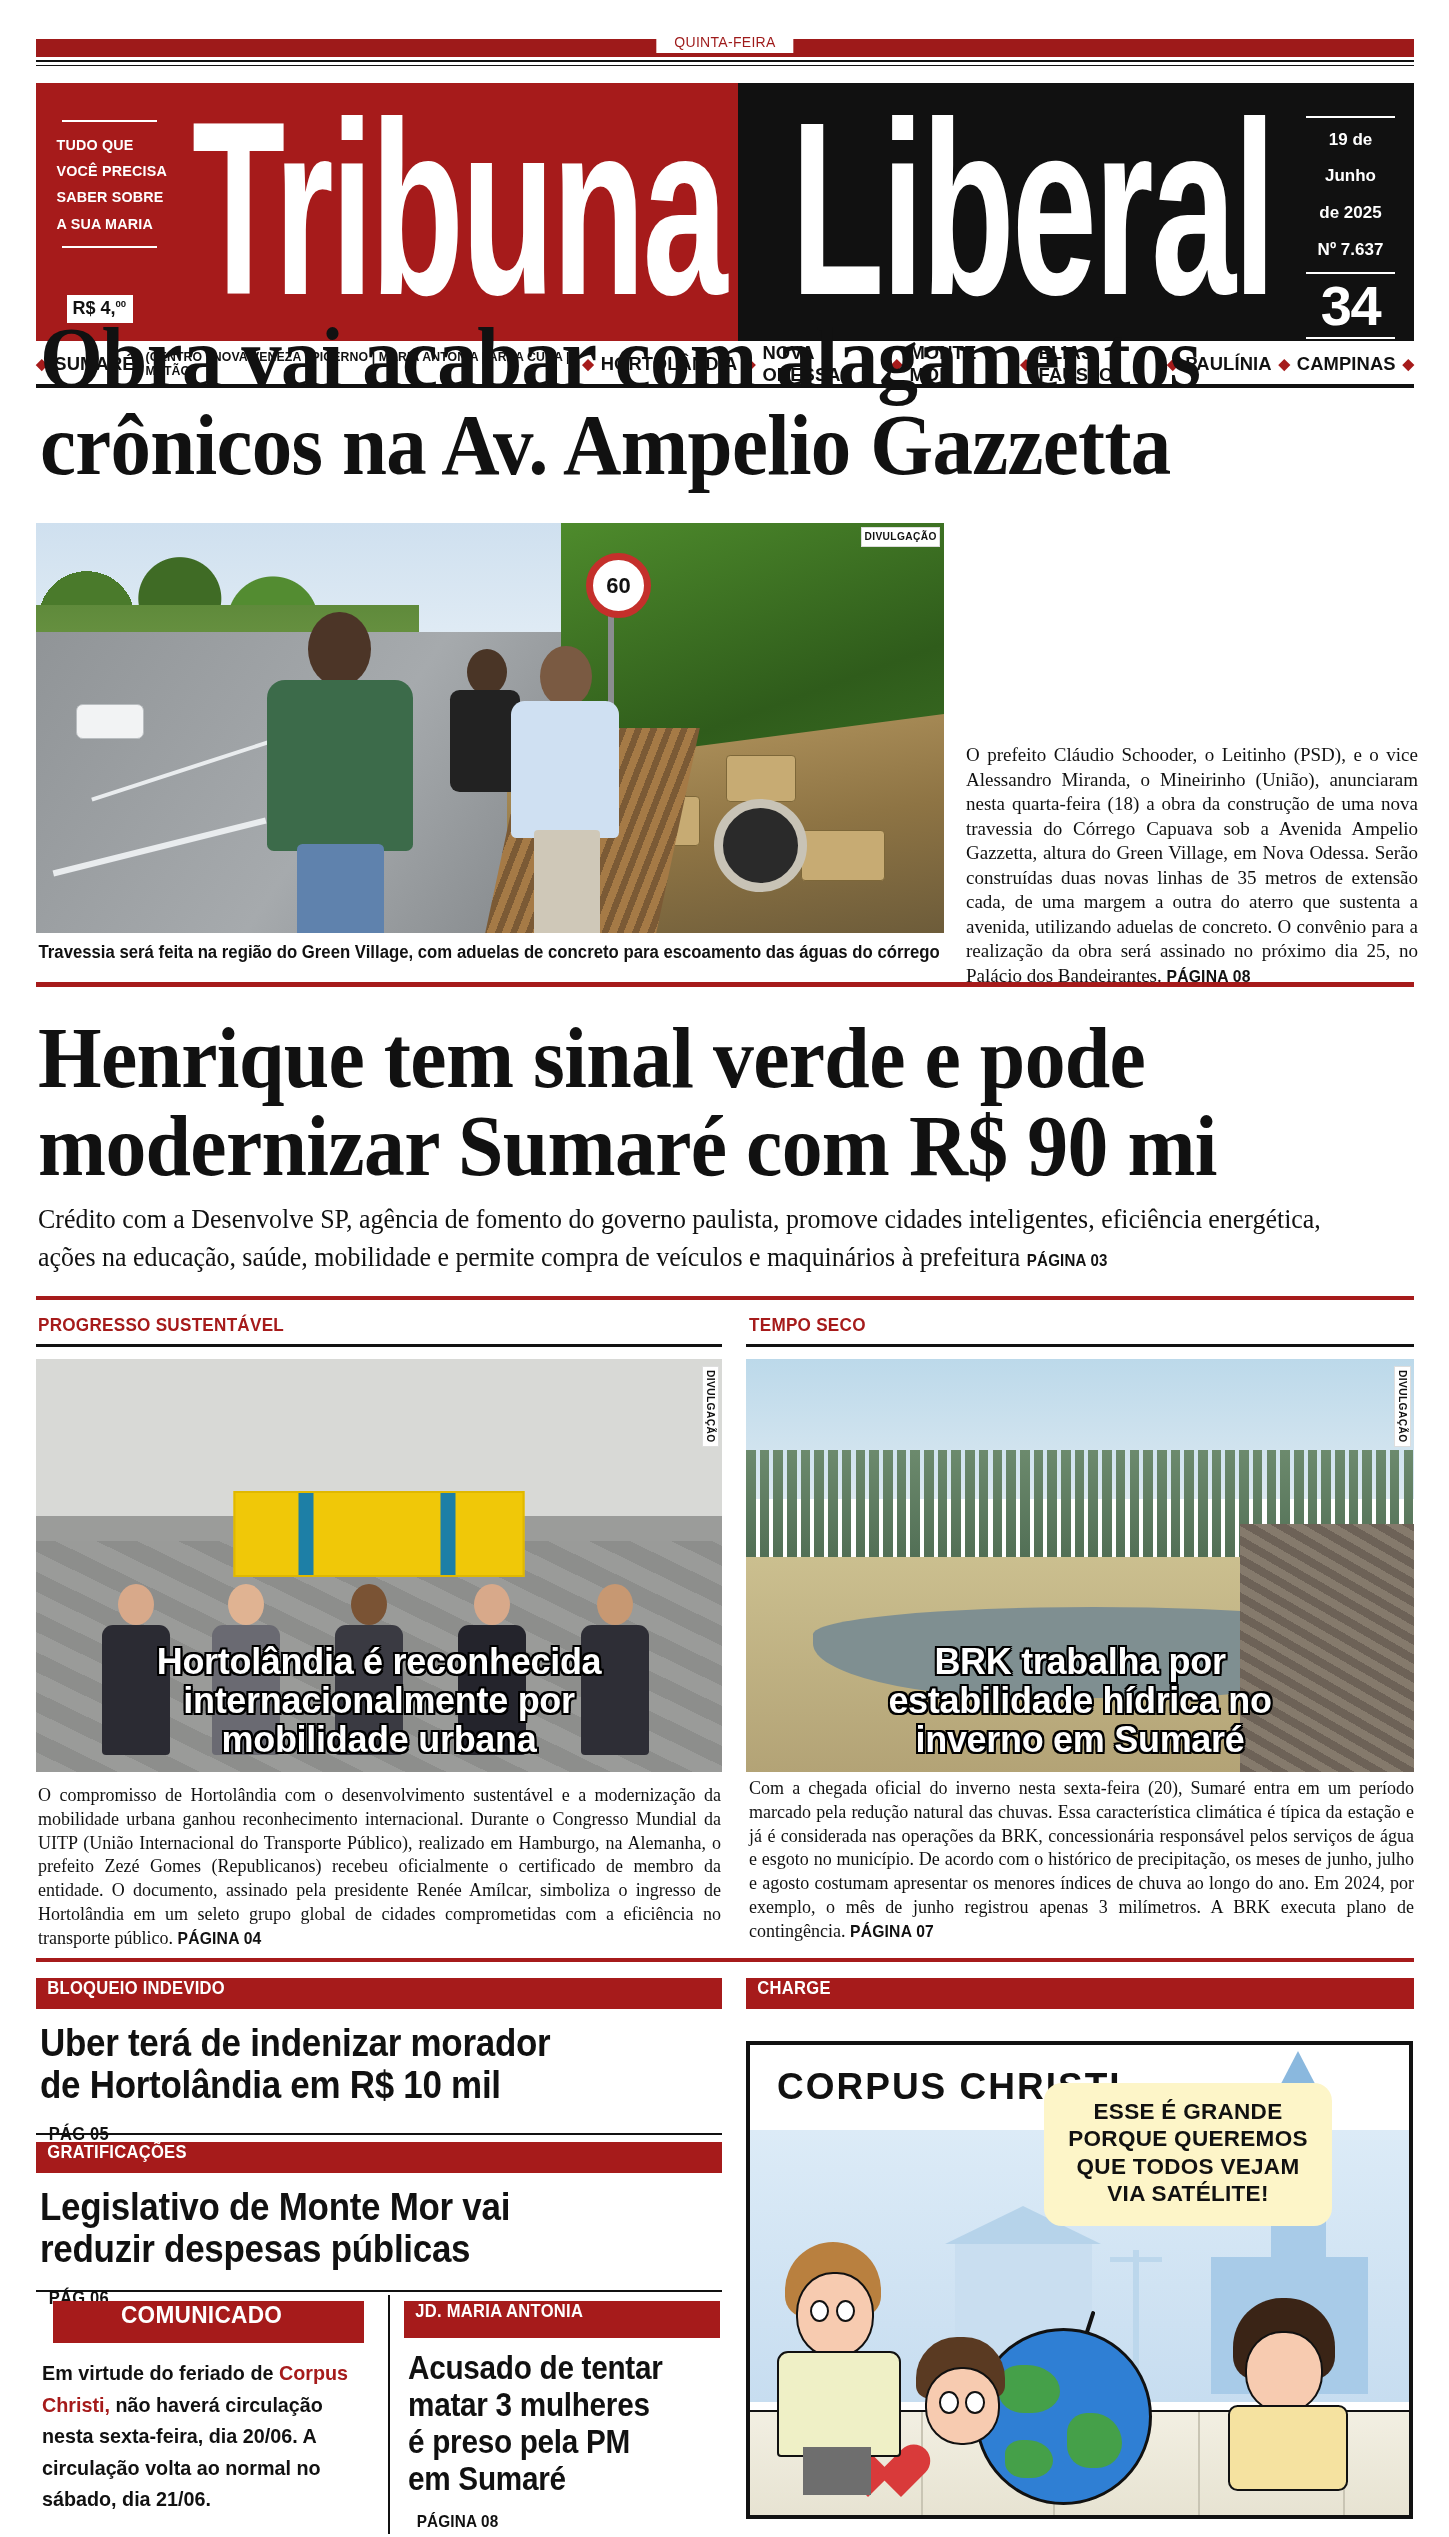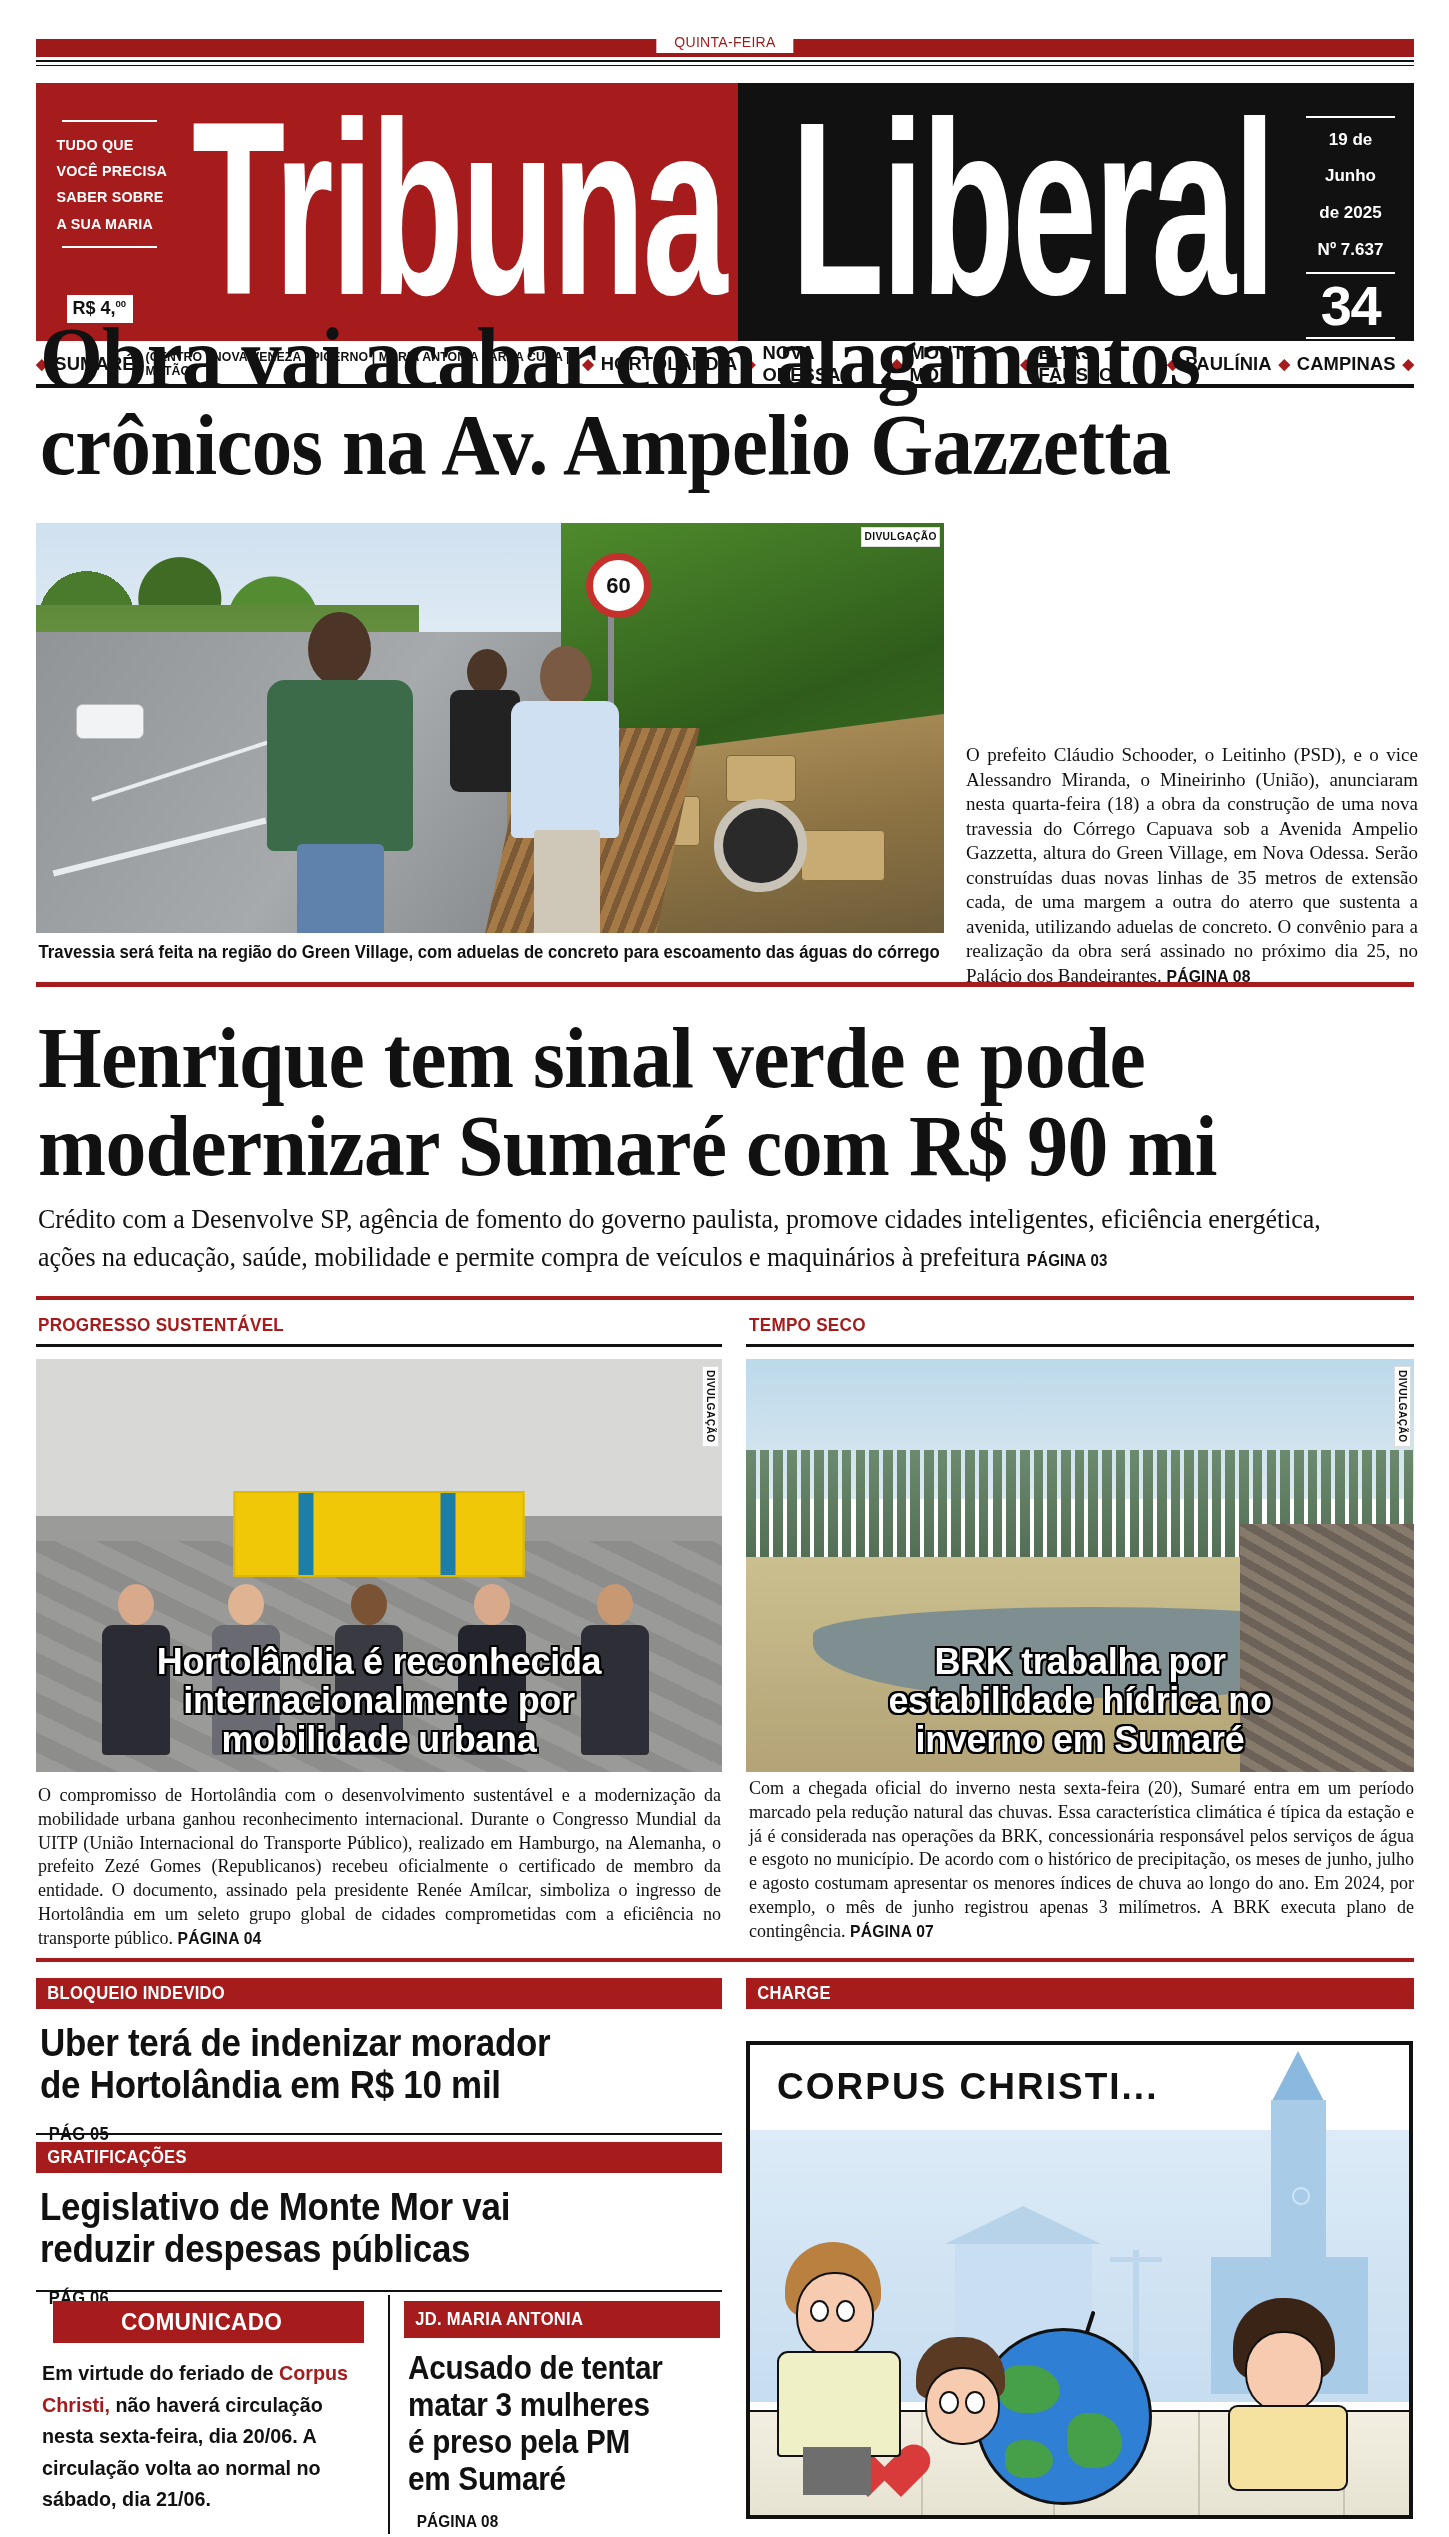--- a/index.html
+++ b/index.html
@@ -191,21 +191,21 @@
              background:repeating-linear-gradient(30deg,#6d6257 0 8.2px,#857a6c 8.2px 16.4px); }
 
   
   .mbody{
     position:absolute; font-family:"Liberation Serif", serif;
     font-size:18px; line-height:1.32; text-align:justify; color:#111;
   }
 
   
   .tag{ position:absolute; background:#a61b1b; color:#fff; font-weight:bold;
-        display:flex; align-items:center; }
+        display:flex; }
   .tag span{ font-size:18px; letter-spacing:0.3px; transform:scaleX(.92); transform-origin:left center; padding-left:12.3px; }
   .tag.center{ justify-content:center; }
   .tag.center span{ padding-left:0; font-size:24.6px; }
 
   
   .brief{
     position:absolute; font-weight:bold; color:#111;
     font-size:38px; line-height:1.1; letter-spacing:-0.3px;
     transform:scaleX(.92); transform-origin:left top;
   }
@@ -512,20 +512,26 @@
       <div class="spire"></div>
       <div class="tower"></div>
       <div class="cross"></div>
       <div class="body"></div>
     </div>
     <div class="house"></div>
     <div class="pole"></div>
 
     <div class="ttl">CORPUS CHRISTI...</div>
 
+    <div class="bubble">
+      <span>ESSE É GRANDE</span>
+      <span>PORQUE QUEREMOS</span>
+      <span>QUE TODOS VEJAM</span>
+      <span>VIA SATÉLITE!</span>
+    </div>
     <div class="tail"></div>
 
     <div class="ground">
       <div class="tile" style="left:10%;width:16%;"></div>
       <div class="tile" style="left:30%;width:16%;"></div>
       <div class="tile" style="left:52%;width:16%;"></div>
       <div class="tile" style="left:74%;width:16%;"></div>
     </div>
 
     <div class="heart"></div>

